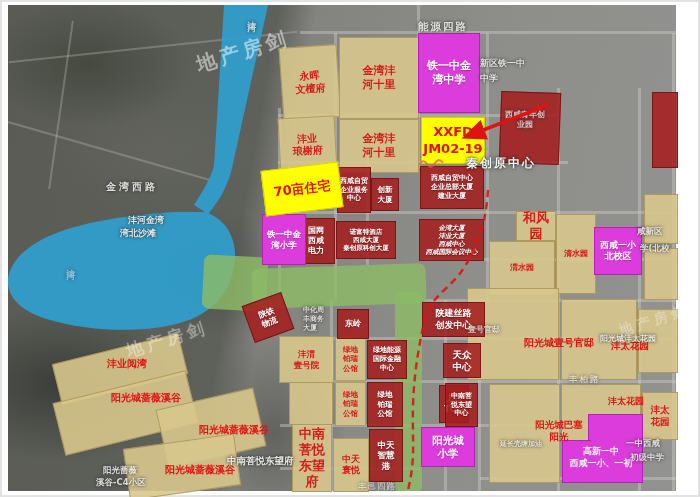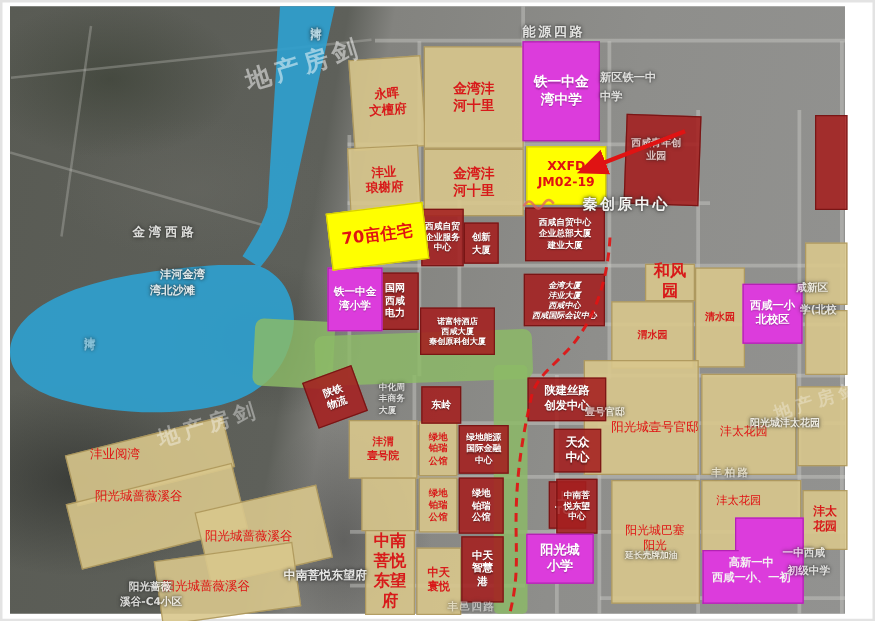--- a/index.html
+++ b/index.html
@@ -18,21 +18,21 @@
   .droad{position:absolute;background:#bdbdb8;opacity:.35;height:2px;}
   .green{position:absolute;background:rgba(140,187,103,.82);border-radius:7px;}
   .block{position:absolute;display:flex;align-items:center;justify-content:center;
     text-align:center;white-space:pre-line;font-weight:bold;line-height:1.25;}
   .tan{background:rgba(216,198,140,.9);border:1px solid rgba(146,121,58,.55);color:#d81a1a;}
   .red{background:rgba(164,31,31,.88);border:1px solid rgba(104,12,12,.7);color:#ffffff;text-shadow:0 1px 1px rgba(0,0,0,.4);}
   .mag{background:#dc3cdc;border:1px solid #b322b3;color:#ffffff;text-shadow:0 1px 1px rgba(0,0,0,.25);}
   .yel{background:#ffff00;border:1px solid #d6ce00;color:#e01212;text-shadow:none;}
   .bgl{position:absolute;color:#f3f3f1;font-weight:bold;white-space:pre-line;
     text-shadow:0 0 2px rgba(35,35,35,.95),0 0 4px rgba(35,35,35,.6);line-height:1.3;}
-  .redl{position:absolute;color:#e01212;font-weight:normal;white-space:pre-line;text-align:center;line-height:1.3;}
+  .redl{position:absolute;color:#e01212;font-weight:bold;white-space:pre-line;text-align:center;line-height:1.3;margin-left:35px;}
   .wm{position:absolute;color:rgba(255,255,255,.5);font-weight:bold;letter-spacing:4px;transform:rotate(-17deg);}
   .vert{writing-mode:vertical-rl;letter-spacing:2px;}
   svg.overlay{position:absolute;left:0;top:0;pointer-events:none;}
 </style>
 </head>
 <body>
 
 <div id="map">
   <div id="sat"></div>
 
@@ -119,21 +119,21 @@
   <div class="block red" style="left:371px;top:178px;width:26px;height:31px;font-size:7.5px;">创新
 大厦</div>
   <div class="block red" style="left:420px;top:166px;width:62px;height:41px;font-size:7px;">西咸自贸中心
 企业总部大厦
 建业大厦</div>
   <div class="block red" style="left:500px;top:92px;width:58px;height:70px;transform:rotate(2deg);"></div>
   <div class="block red" style="left:652px;top:92px;width:24px;height:74px;"></div>
   <div class="block red" style="left:297px;top:218px;width:36px;height:44px;font-size:8px;">国网
 西咸
 电力</div>
-  <div class="block red" style="left:336px;top:221px;width:58px;height:36px;font-size:6.5px;margin-top:25px;">诺富特酒店
+  <div class="block red" style="left:336px;top:221px;width:58px;height:36px;font-size:6.5px;">诺富特酒店
 西咸大厦
 秦创原科创大厦</div>
   <div class="block red" style="left:419px;top:219px;width:63px;height:40px;font-size:6.5px;font-style:italic;">金湾大厦
 沣业大厦
 西咸中心
 西咸国际会议中心</div>
   <div class="block red" style="left:337px;top:309px;width:30px;height:28px;font-size:8px;">东岭</div>
   <div class="block red" style="left:367px;top:340px;width:38px;height:37px;font-size:7px;">绿地能源
 国际金融
 中心</div>
@@ -162,21 +162,21 @@
   <div class="block mag" style="left:594px;top:227px;width:46px;height:46px;font-size:9px;">西咸一小
 北校区</div>
   <div class="block mag" style="left:588px;top:414px;width:53px;height:67px;"></div>
   <div class="block mag" style="left:562px;top:440px;width:28px;height:41px;border-right:none;"></div>
   <div class="bgl" style="left:560px;top:446px;width:82px;font-size:9px;text-align:center;text-shadow:none;">高新一中
 西咸一小、一初</div>
   <div class="block mag" style="left:421px;top:427px;width:52px;height:38px;font-size:10.5px;">阳光城
 小学</div>
 
   <div class="block yel" style="left:263px;top:166px;width:76px;height:44px;font-size:13px;transform:rotate(-7deg);">70亩住宅</div>
-  <div class="block yel" style="left:421px;top:117px;width:62px;height:45px;font-size:10px;">XXFD
+  <div class="block yel" style="left:421px;top:117px;width:62px;height:45px;font-size:13px;">XXFD
 JM02-19</div>
 
   <div class="redl" style="left:72px;top:357px;font-size:10px;">沣业阅湾</div>
   <div class="redl" style="left:76px;top:391px;font-size:10px;">阳光城蔷薇溪谷</div>
   <div class="redl" style="left:164px;top:423px;font-size:10px;">阳光城蔷薇溪谷</div>
   <div class="redl" style="left:130px;top:463px;font-size:10px;">阳光城蔷薇溪谷</div>
   <div class="redl" style="left:489px;top:336px;font-size:10px;">阳光城壹号官邸</div>
   <div class="redl" style="left:576px;top:340px;font-size:9.5px;">沣太花园</div>
   <div class="redl" style="left:573px;top:396px;font-size:9px;">沣太花园</div>
   <div class="redl" style="left:492px;top:419px;width:64px;font-size:9.5px;">阳光城巴塞

